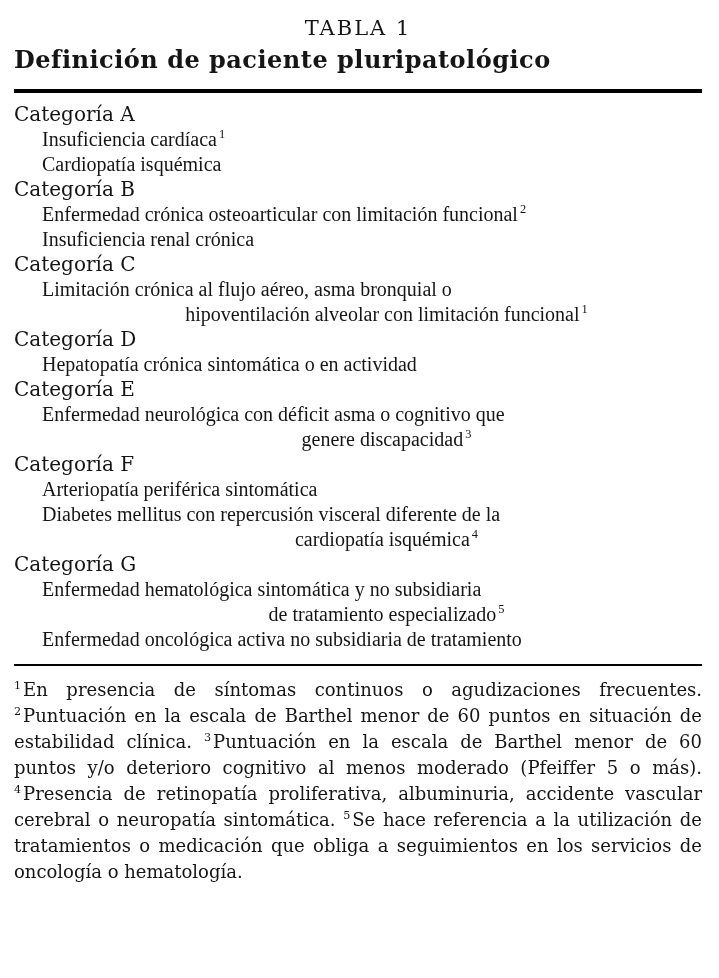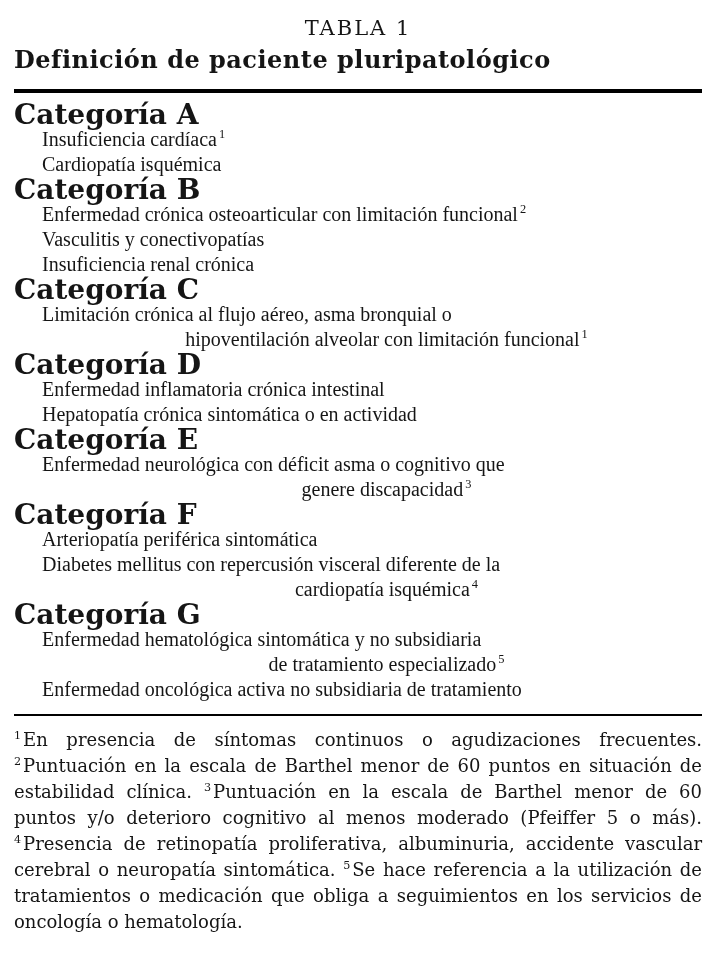--- a/index.html
+++ b/index.html
@@ -46,22 +46,22 @@
   .rule.thin {
     height: 2px;
     margin-top: 12px;
     margin-bottom: 11px;
   }
   .categories {
     font-size: 20px;
     line-height: 25px;
   }
   .cat-heading {
-    font-weight: bold;
-    font-size: 28px;
+    font-weight: normal;
+    font-size: 20px;
     line-height: 25px;
   }
   .item-line {
     padding-left: 28px;
     line-height: 25px;
     font-family: Liberation Serif, serif;
   }
   .item-line.cont {
     padding-left: 57px;
     text-align: center;
@@ -89,27 +89,25 @@
 <div class="page">
   <div class="table-label">TABLA 1</div>
   <div class="table-title">Definición de paciente pluripatológico</div>
   <hr class="rule thick">
   <div class="categories" id="categories">
       <div class="cat-heading">Categoría A</div>
       <div class="item-line"><span>Insuficiencia cardíaca</span><sup>1</sup></div>
       <div class="item-line"><span>Cardiopatía isquémica</span></div>
       <div class="cat-heading">Categoría B</div>
       <div class="item-line"><span>Enfermedad crónica osteoarticular con limitación funcional</span><sup>2</sup></div>
-      <div class="item-line"><span>Vasculitis y conectivopatías</span></div>
       <div class="item-line"><span>Insuficiencia renal crónica</span></div>
       <div class="cat-heading">Categoría C</div>
       <div class="item-line"><span>Limitación crónica al flujo aéreo, asma bronquial o</span></div>
       <div class="item-line cont"><span>hipoventilación alveolar con limitación funcional</span><sup>1</sup></div>
       <div class="cat-heading">Categoría D</div>
-      <div class="item-line"><span>Enfermedad inflamatoria crónica intestinal</span></div>
       <div class="item-line"><span>Hepatopatía crónica sintomática o en actividad</span></div>
       <div class="cat-heading">Categoría E</div>
       <div class="item-line"><span>Enfermedad neurológica con déficit asma o cognitivo que</span></div>
       <div class="item-line cont"><span>genere discapacidad</span><sup>3</sup></div>
       <div class="cat-heading">Categoría F</div>
       <div class="item-line"><span>Arteriopatía periférica sintomática</span></div>
       <div class="item-line"><span>Diabetes mellitus con repercusión visceral diferente de la</span></div>
       <div class="item-line cont"><span>cardiopatía isquémica</span><sup>4</sup></div>
       <div class="cat-heading">Categoría G</div>
       <div class="item-line"><span>Enfermedad hematológica sintomática y no subsidiaria</span></div>

